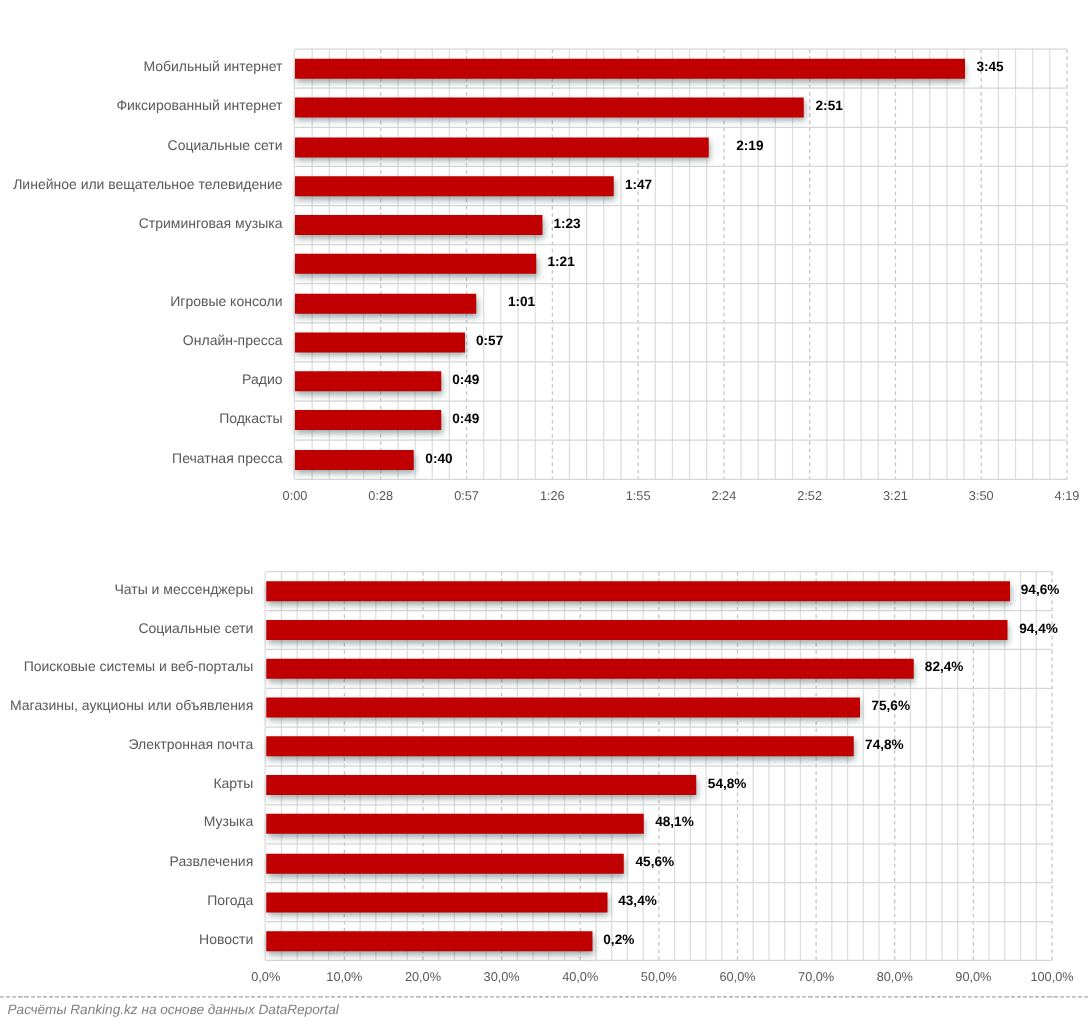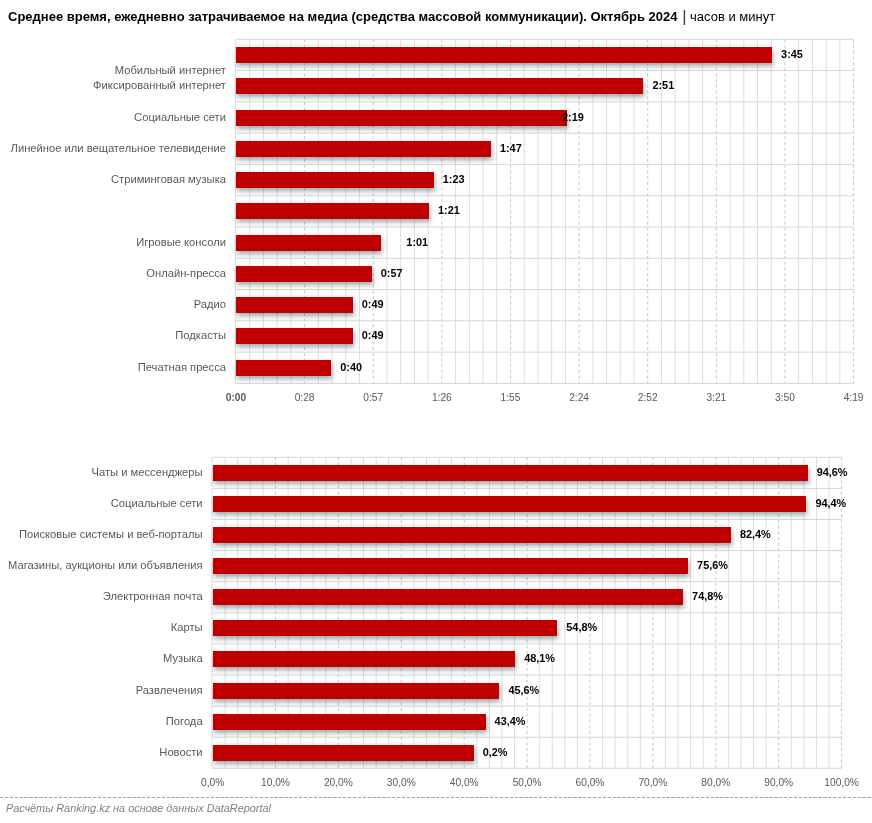--- a/index.html
+++ b/index.html
@@ -16,25 +16,20 @@
 .tick{position:absolute;font-size:10.2px;color:#595959;text-align:center;white-space:nowrap;line-height:14px;height:14px;}
 .footer{position:absolute;font-size:10.9px;font-style:italic;color:#808080;white-space:nowrap;line-height:14px;}
 .hr-dashed{position:absolute;height:1px;background-image:repeating-linear-gradient(to right,#a6a6a6 0px,#a6a6a6 3.3px,rgba(255,255,255,0) 3.3px,rgba(255,255,255,0) 4.9px);}
 svg.grid{position:absolute;display:block;}
 </style>
 </head>
 <body>
 
 <div class="page">
 
-  <div class="chart-title" id="t0" style="left:8px;top:8px;">
-    <span>Среднее время, ежедневно затрачиваемое на медиа (средства массовой коммуникации). Октябрь 2024</span>
-    <span class="sep">|</span>
-    <span class="suffix">часов и минут</span>
-  </div>
   <div class="plot-wrap" id="chart1" style="left: 0px; top: 0px; width: 872px; height: 823px;">
       <svg class="grid" width="872" height="823" style="left: 0px; top: 0px;">
         <line x1="235.50" x2="235.50" y1="39.3" y2="383.4" stroke="#dddddd" stroke-width="1"></line>
         <line x1="249.72" x2="249.72" y1="39.3" y2="383.4" stroke="#dddddd" stroke-width="1"></line>
         <line x1="263.45" x2="263.45" y1="39.3" y2="383.4" stroke="#dddddd" stroke-width="1"></line>
         <line x1="277.17" x2="277.17" y1="39.3" y2="383.4" stroke="#dddddd" stroke-width="1"></line>
         <line x1="290.90" x2="290.90" y1="39.3" y2="383.4" stroke="#dddddd" stroke-width="1"></line>
         <line x1="318.35" x2="318.35" y1="39.3" y2="383.4" stroke="#dddddd" stroke-width="1"></line>
         <line x1="332.07" x2="332.07" y1="39.3" y2="383.4" stroke="#dddddd" stroke-width="1"></line>
         <line x1="345.80" x2="345.80" y1="39.3" y2="383.4" stroke="#dddddd" stroke-width="1"></line>
@@ -84,26 +79,26 @@
         <line x1="236" x2="853.6" y1="195.71" y2="195.71" stroke="#d6d6d6" stroke-width="1"></line>
         <line x1="236" x2="853.6" y1="226.99" y2="226.99" stroke="#d6d6d6" stroke-width="1"></line>
         <line x1="236" x2="853.6" y1="258.27" y2="258.27" stroke="#d6d6d6" stroke-width="1"></line>
         <line x1="236" x2="853.6" y1="289.55" y2="289.55" stroke="#d6d6d6" stroke-width="1"></line>
         <line x1="236" x2="853.6" y1="320.84" y2="320.84" stroke="#d6d6d6" stroke-width="1"></line>
         <line x1="236" x2="853.6" y1="352.12" y2="352.12" stroke="#d6d6d6" stroke-width="1"></line>
         <line x1="236" x2="853.6" y1="383.40" y2="383.40" stroke="#d6d6d6" stroke-width="1"></line>
       </svg>
       <div class="bar" title="Мобильный интернет" style="left: 236px; top: 46.9409px; width: 536.11px; height: 16px; background: rgb(192, 0, 0);"></div>
       <div class="val-label" style="left: 781.111px; top: 46.9409px;">3:45</div>
-      <div class="cat-label" style="right: 646px; top: 46.9409px; margin-top: 16px;">Мобильный интернет</div>
+      <div class="cat-label" style="right: 646px; top: 46.9409px;">Мобильный интернет</div>
       <div class="bar" title="Фиксированный интернет" style="left: 236px; top: 78.2227px; width: 407.44px; height: 16px; background: rgb(192, 0, 0);"></div>
       <div class="val-label" style="left: 652.444px; top: 78.2227px;">2:51</div>
       <div class="cat-label" style="right: 646px; top: 78.2227px;">Фиксированный интернет</div>
       <div class="bar" title="Социальные сети" style="left: 236px; top: 109.505px; width: 331.2px; height: 16px; background: rgb(192, 0, 0);"></div>
-      <div class="val-label" style="left: 562px; top: 109.505px;">2:19</div>
+      <div class="val-label" style="left: 589px; top: 109.505px;">2:19</div>
       <div class="cat-label" style="right: 646px; top: 109.505px;">Социальные сети</div>
       <div class="bar" title="Линейное или вещательное телевидение" style="left: 236px; top: 140.786px; width: 254.95px; height: 16px; background: rgb(192, 0, 0);"></div>
       <div class="val-label" style="left: 499.951px; top: 140.786px;">1:47</div>
       <div class="cat-label" style="right: 646px; top: 140.786px;">Линейное или вещательное телевидение</div>
       <div class="bar" title="Стриминговая музыка" style="left: 236px; top: 172.068px; width: 197.77px; height: 16px; background: rgb(192, 0, 0);"></div>
       <div class="val-label" style="left: 442.765px; top: 172.068px;">1:23</div>
       <div class="cat-label" style="right: 646px; top: 172.068px;">Стриминговая музыка</div>
       <div class="bar" title="Стриминговое или онлайн-телевидение" style="left: 236px; top: 203.35px; width: 193px; height: 16px; background: rgb(192, 0, 0);"></div>
       <div class="val-label" style="left: 438px; top: 203.35px;">1:21</div>
       <div class="bar" title="Игровые консоли" style="left: 236px; top: 234.632px; width: 145.35px; height: 16px; background: rgb(192, 0, 0);"></div>
@@ -114,21 +109,21 @@
       <div class="cat-label" style="right: 646px; top: 265.914px;">Онлайн-пресса</div>
       <div class="bar" title="Радио" style="left: 236px; top: 297.195px; width: 116.75px; height: 16px; background: rgb(192, 0, 0);"></div>
       <div class="val-label" style="left: 361.753px; top: 297.195px;">0:49</div>
       <div class="cat-label" style="right: 646px; top: 297.195px;">Радио</div>
       <div class="bar" title="Подкасты" style="left: 236px; top: 328.477px; width: 116.75px; height: 16px; background: rgb(192, 0, 0);"></div>
       <div class="val-label" style="left: 361.753px; top: 328.477px;">0:49</div>
       <div class="cat-label" style="right: 646px; top: 328.477px;">Подкасты</div>
       <div class="bar" title="Печатная пресса" style="left: 236px; top: 359.759px; width: 95.31px; height: 16px; background: rgb(192, 0, 0);"></div>
       <div class="val-label" style="left: 340.309px; top: 359.759px;">0:40</div>
       <div class="cat-label" style="right: 646px; top: 359.759px;">Печатная пресса</div>
-      <div class="tick" style="left: 196px; width: 80px; top: 391px; font-weight: bold;">0:00</div>
+      <div class="tick" style="left: 196px; width: 80px; top: 391px;">0:00</div>
       <div class="tick" style="left: 264.622px; width: 80px; top: 391px;">0:28</div>
       <div class="tick" style="left: 333.244px; width: 80px; top: 391px;">0:57</div>
       <div class="tick" style="left: 401.867px; width: 80px; top: 391px;">1:26</div>
       <div class="tick" style="left: 470.489px; width: 80px; top: 391px;">1:55</div>
       <div class="tick" style="left: 539.111px; width: 80px; top: 391px;">2:24</div>
       <div class="tick" style="left: 607.733px; width: 80px; top: 391px;">2:52</div>
       <div class="tick" style="left: 676.356px; width: 80px; top: 391px;">3:21</div>
       <div class="tick" style="left: 744.978px; width: 80px; top: 391px;">3:50</div>
       <div class="tick" style="left: 813.6px; width: 80px; top: 391px;">4:19</div>
     </div>

